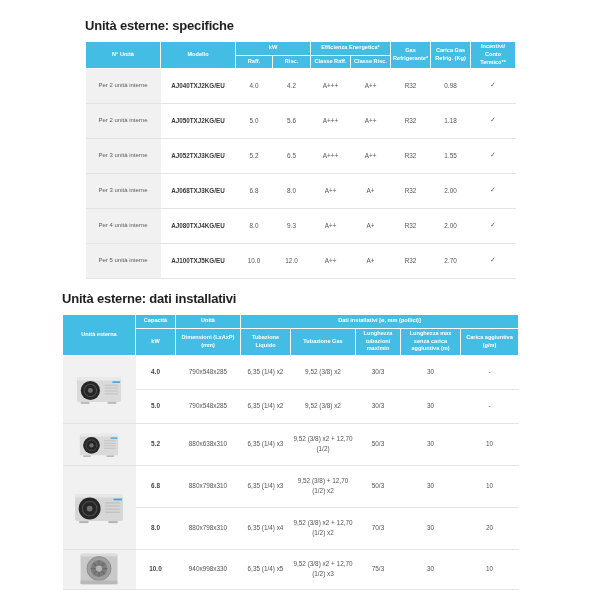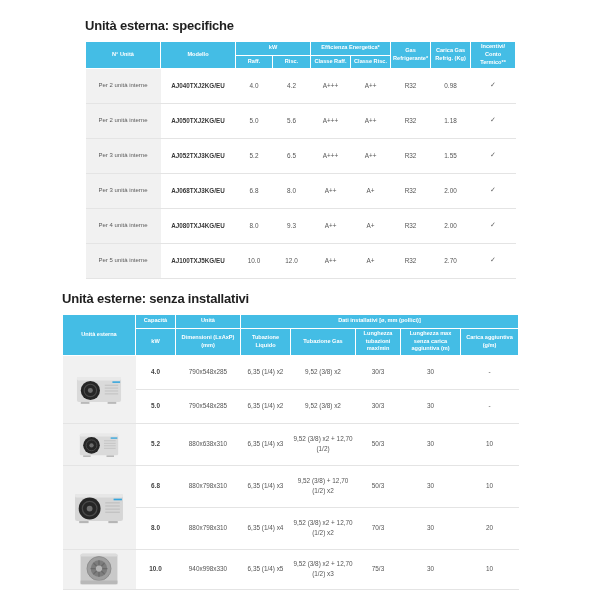--- a/index.html
+++ b/index.html
@@ -26,21 +26,21 @@
   .unit-label{font-size:6px;color:#5a5a5a;}
   .model{font-weight:700;color:#383838;font-size:6.3px;}
   .check{color:#666;font-size:7px;}
   .img-wrap{display:flex;align-items:center;justify-content:center;}
   .kwcell{font-weight:700;color:#444;}
 </style>
 </head>
 <body>
 
 <div class="sec" id="sec-specs">
-  <h2>Unità esterna: specifiche</h2>
+  <h2>Unità esterne: specifiche</h2>
   <table id="spec-table">
     <colgroup>
       <col style="width:75px">
         <col style="width:75px">
         <col style="width:37px">
         <col style="width:38px">
       <col style="width:40px">
         <col style="width:40px">
         <col style="width:40px">
         <col style="width:40px">
@@ -128,21 +128,21 @@
         <td>A+</td>
         <td>R32</td>
         <td>2.70</td>
         <td class="check">✓</td>
       </tr>
     </tbody>
   </table>
 </div>
 
 <div class="sec" id="sec-install">
-  <h2>Unità esterne: senza installativi</h2>
+  <h2>Unità esterne: dati installativi</h2>
   <table id="install-table">
     <colgroup>
       <col style="width:73px">
         <col style="width:40px">
         <col style="width:65px">
         <col style="width:50px">
       <col style="width:65px">
         <col style="width:45px">
         <col style="width:60px">
         <col style="width:58px">

